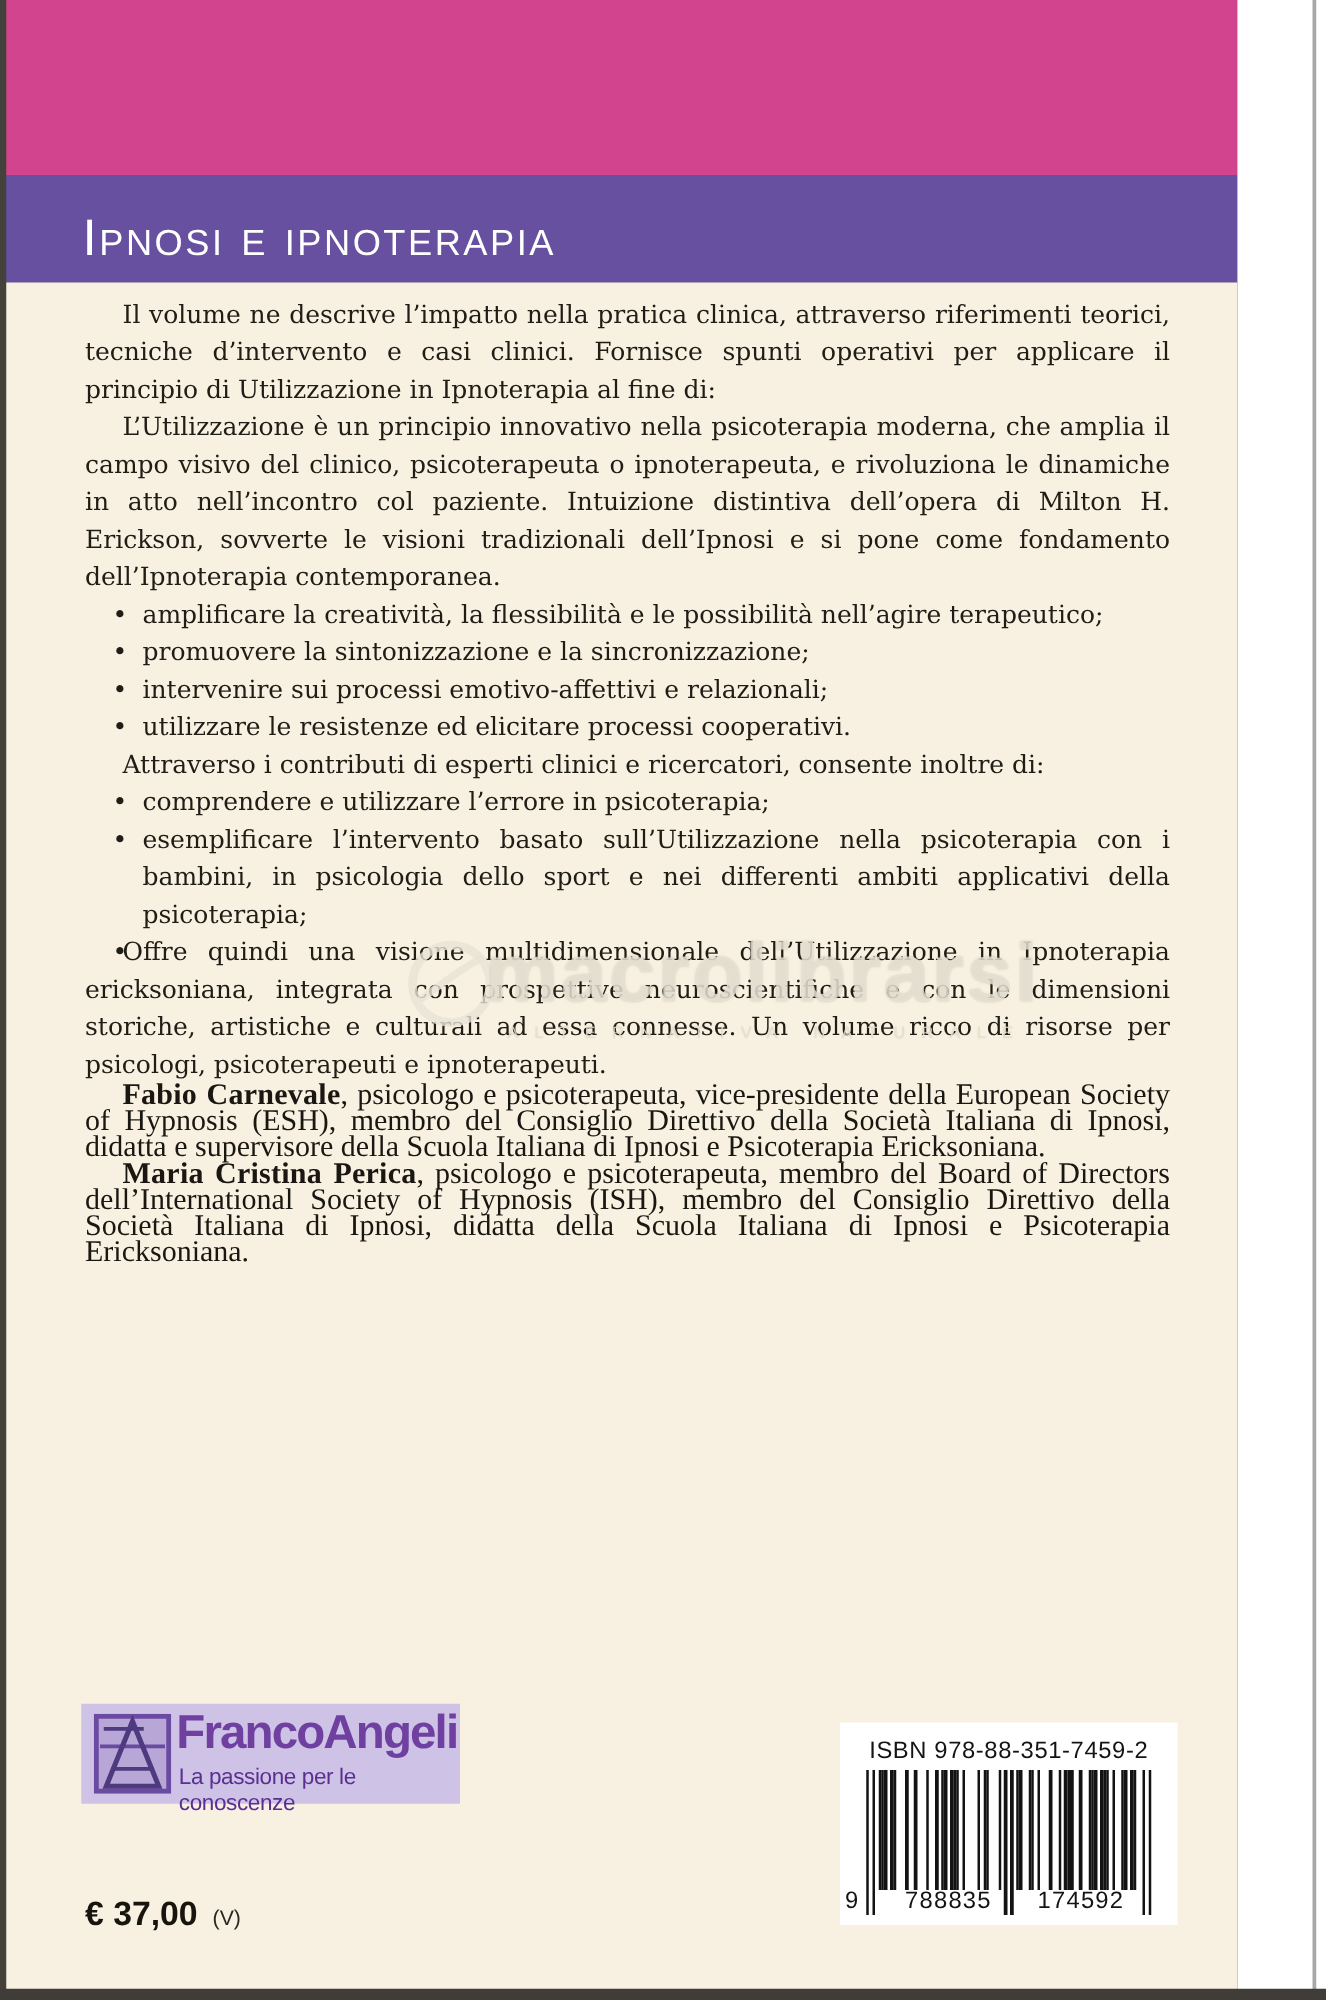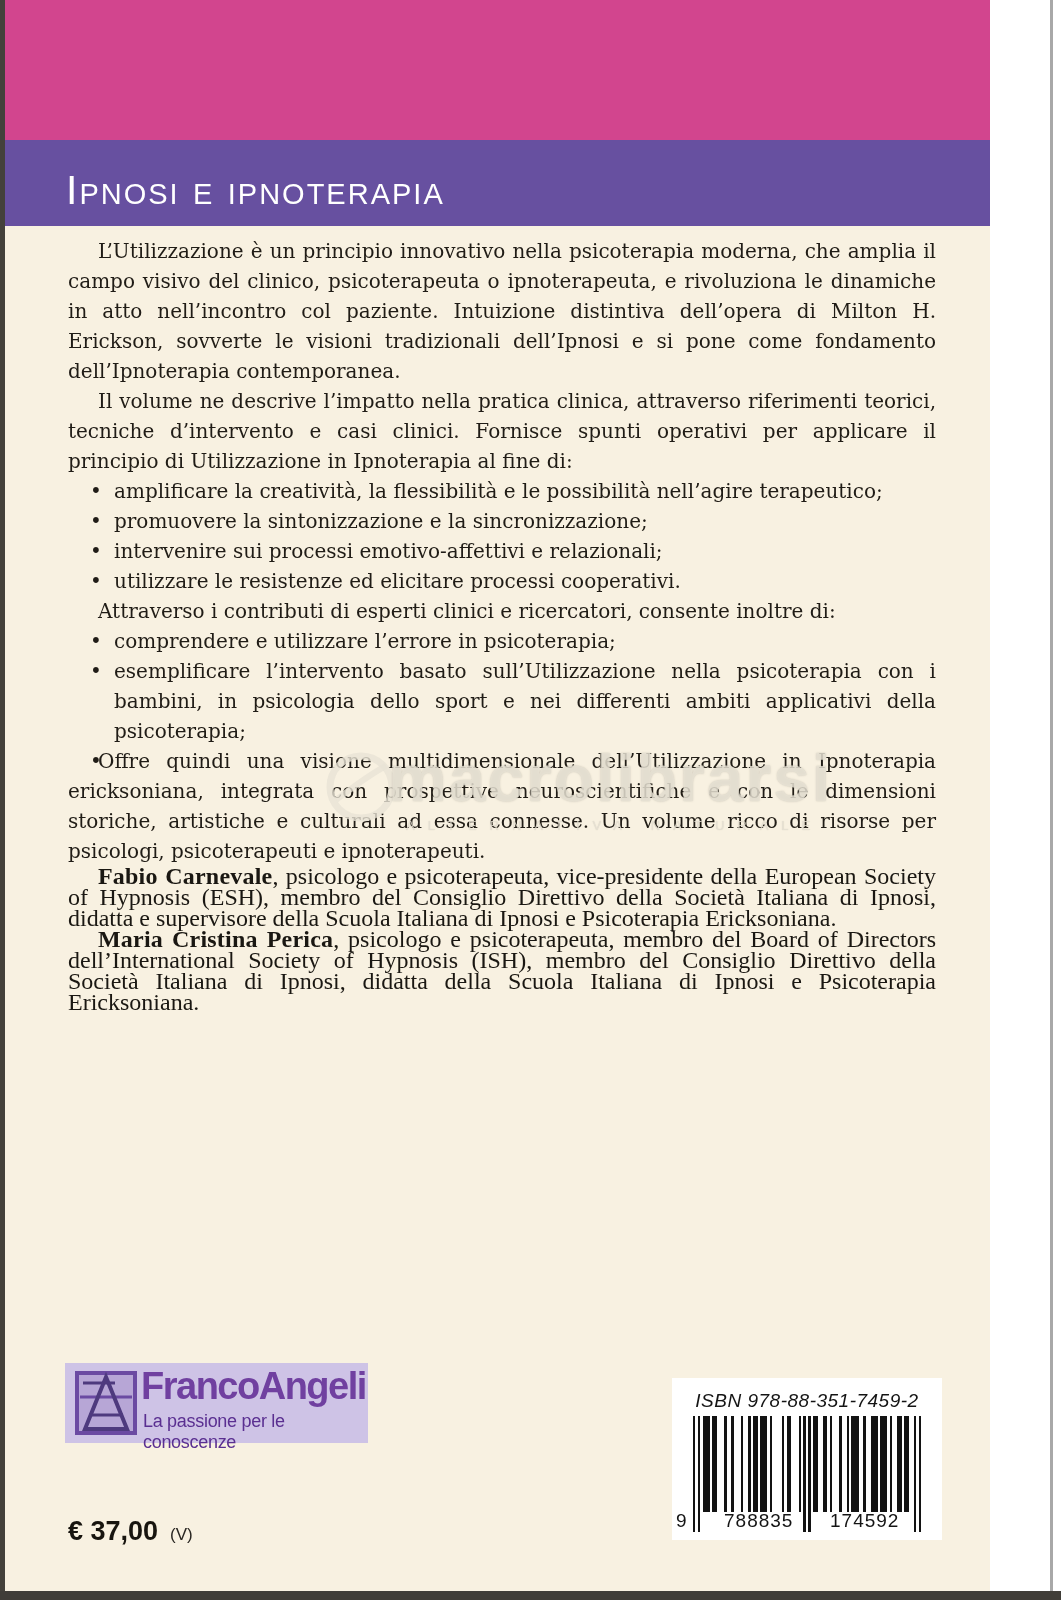--- a/index.html
+++ b/index.html
@@ -37,21 +37,21 @@
   .wm-circle{position:absolute;left:0;top:2px;}
   
   .logo{position:absolute;left:65px;top:1363px;width:303px;height:80px;background:#cec3e6;z-index:6;}
   .logo-mark{position:absolute;left:10px;top:8px;}
   .logo-name{position:absolute;left:76px;top:2px;font-size:38px;font-weight:700;
              letter-spacing:-1.5px;color:#7040a0;}
   .logo-tag{position:absolute;left:78px;top:48px;font-size:18px;letter-spacing:-0.3px;color:#5a2f91;}
   
   .barcode-box{position:absolute;left:672px;top:1378px;width:270px;height:162px;background:#ffffff;z-index:6;}
   .isbn-label{position:absolute;left:0;top:12px;width:270px;text-align:center;
-              font-size:19px;color:#141414;letter-spacing:0.5px;font-style:italic;}
+              font-size:19px;color:#141414;letter-spacing:0.5px;}
   .bars{position:absolute;left:21px;top:38px;width:228px;height:118px;}
   .bars div{position:absolute;top:0;background:#131313;}
   .bc-digits span{position:absolute;top:132px;font-size:19px;color:#141414;letter-spacing:1px;}
   .bc-d1{left:4px;}
   .bc-d2{left:52px;}
   .bc-d3{left:158px;}
   
   .price{position:absolute;left:68px;top:1516px;color:#18150f;z-index:6;}
   .price .amount{font-size:27px;font-weight:700;}
   .price .note{font-size:17px;font-weight:400;margin-left:12px;color:#2a2722;}
@@ -62,22 +62,22 @@
 <div class="page">
   <div class="scan">
 
     <div class="pink-band"></div>
 
     <div class="purple-band">
       <div class="series-title">Ipnosi e ipnoterapia</div>
     </div>
 
     <div class="copy">
+      <p>Il volume ne descrive l’impatto nella pratica clinica, attraverso riferimenti teorici, tecniche d’intervento e casi clinici. Fornisce spunti operativi per applicare il principio di Utilizzazione in Ipnoterapia al fine di:</p>
       <p>L’Utilizzazione è un principio innovativo nella psicoterapia moderna, che amplia il campo visivo del clinico, psicoterapeuta o ipnoterapeuta, e rivoluziona le dinamiche in atto nell’incontro col paziente. Intuizione distintiva dell’opera di Milton H. Erickson, sovverte le visioni tradizionali dell’Ipnosi e si pone come fondamento dell’Ipnoterapia contemporanea.</p>
-      <p>Il volume ne descrive l’impatto nella pratica clinica, attraverso riferimenti teorici, tecniche d’intervento e casi clinici. Fornisce spunti operativi per applicare il principio di Utilizzazione in Ipnoterapia al fine di:</p>
       <ul>
         <li><span class="dot">•</span><span>amplificare la creatività, la flessibilità e le possibilità nell’agire terapeutico;</span></li>
         <li><span class="dot">•</span><span>promuovere la sintonizzazione e la sincronizzazione;</span></li>
         <li><span class="dot">•</span><span>intervenire sui processi emotivo-affettivi e relazionali;</span></li>
         <li><span class="dot">•</span><span>utilizzare le resistenze ed elicitare processi cooperativi.</span></li>
       </ul>
       <p>Attraverso i contributi di esperti clinici e ricercatori, consente inoltre di:</p>
       <ul>
         <li><span class="dot">•</span><span>comprendere e utilizzare l’errore in psicoterapia;</span></li>
         <li><span class="dot">•</span><span>esemplificare l’intervento basato sull’Utilizzazione nella psicoterapia con i bambini, in psicologia dello sport e nei differenti ambiti applicativi della psicoterapia;</span></li>

